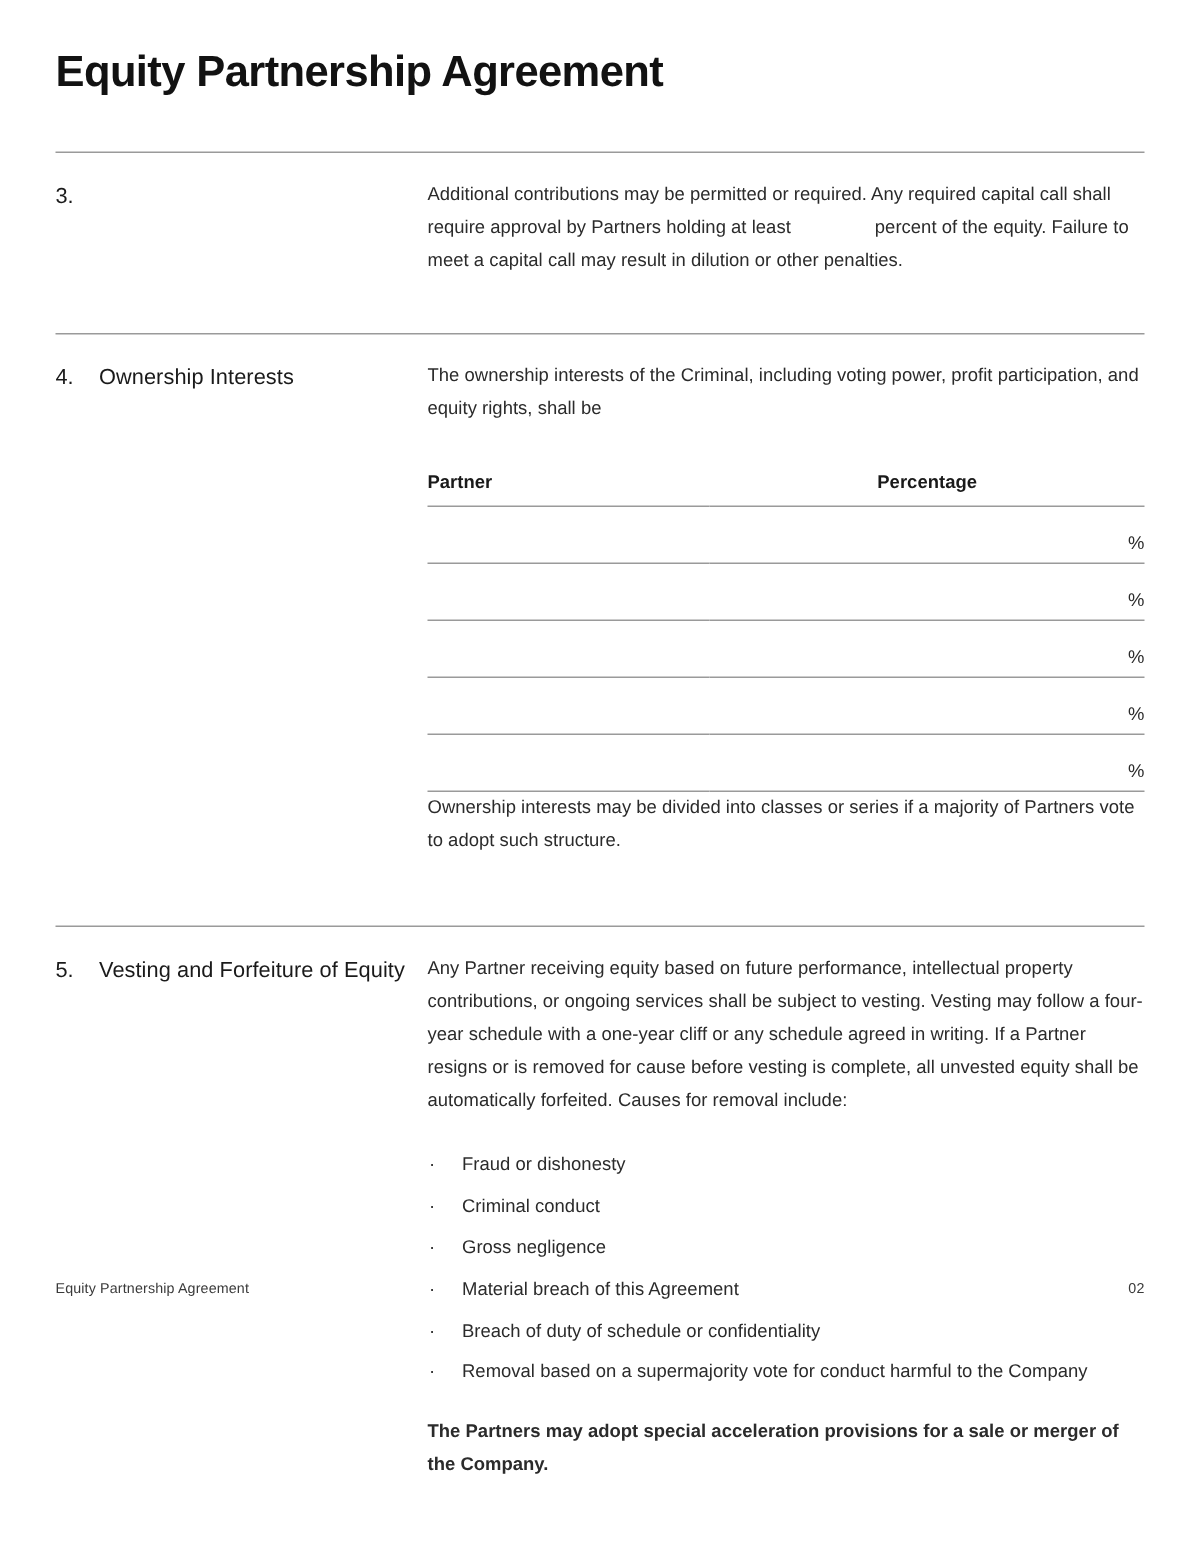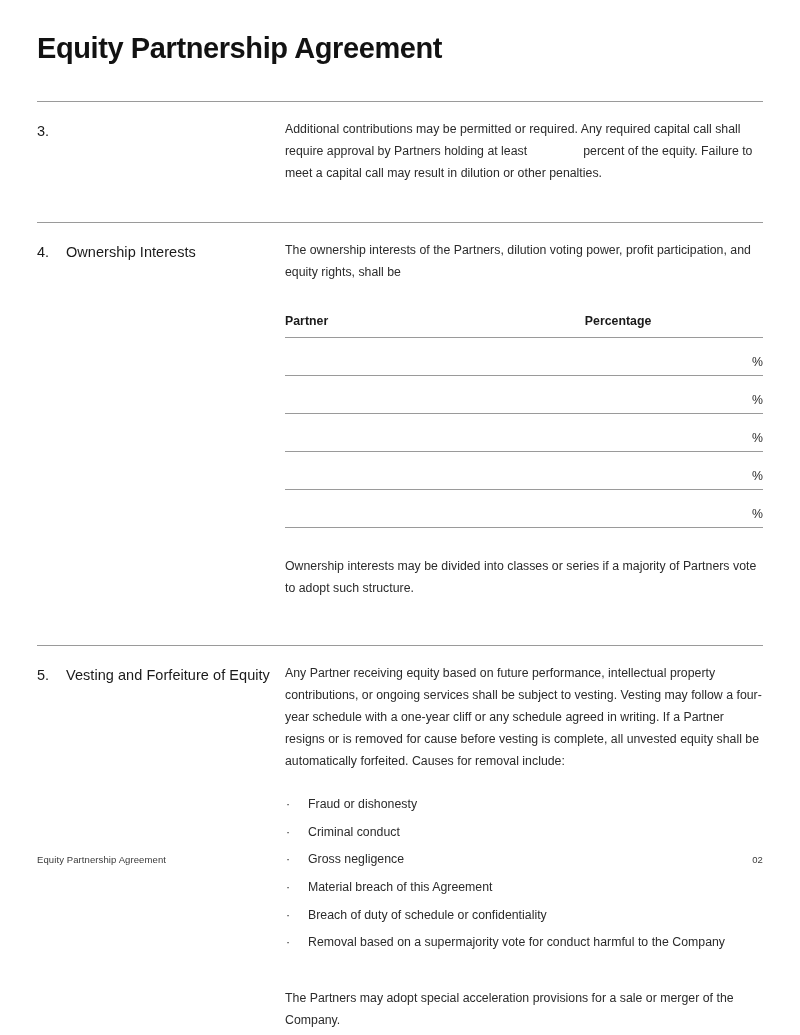--- a/index.html
+++ b/index.html
@@ -119,21 +119,20 @@
     padding: 0;
     border-bottom: 1px solid #9a9a9a;
     vertical-align: bottom;
     padding-bottom: 6px;
   }
   .ptable td.col-pct {
     text-align: right;
   }
 
   .after-table {
-    margin-top: 28px;
   }
 
   
   .bullets {
     list-style: none;
     margin: 22px 0 0 0;
     padding: 0;
   }
   .bullets li {
     position: relative;
@@ -148,21 +147,22 @@
   .bullets li .bullet-dot {
     position: absolute;
     left: 1px;
     top: 0;
     color: #2b2b2b;
     font-size: 12.3px;
     line-height: 1.6;
   }
 
   .closing {
-    margin-top: 35px;
+    margin-top: 19px;
+    font-weight: bold;
   }
 
   
   .footer {
     position: absolute;
     left: 37px;
     right: 37px;
     bottom: 20px;
     display: flex;
     justify-content: space-between;
@@ -189,21 +189,21 @@
     </div>
   </div>
 
   <div class="section-rule sec4"></div>
   <div class="section">
     <div class="sec-head">
       <div class="sec-num">4.</div>
       <div class="sec-title">Ownership Interests</div>
     </div>
     <div class="sec-body">
-      <p class="para">The ownership interests of the Partners, dilution voting power, profit participation, and equity rights, shall be</p>
+      <p class="para">The ownership interests of the Criminal, including voting power, profit participation, and equity rights, shall be</p>
 
       <div class="table-wrap">
         <table class="ptable">
           <thead>
             <tr>
               <th class="col-partner">Partner</th>
               <th class="col-pct">Percentage</th>
             </tr>
           </thead>
           <tbody>

